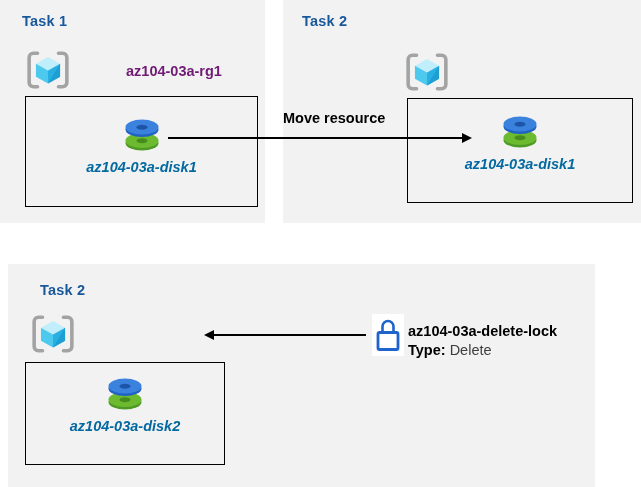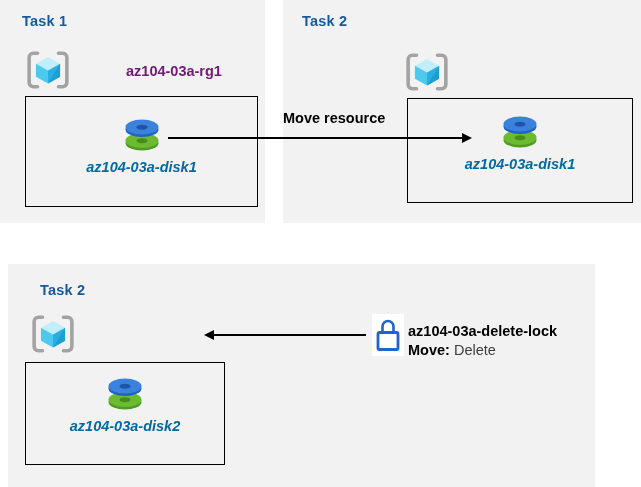--- a/index.html
+++ b/index.html
@@ -120,16 +120,16 @@
   <div class="arrow-line" style="left:212px;top:334px;width:154px"></div>
   <div class="arrow-head left" style="left:204px;top:330px"></div>
 
   <div class="lock-chip" style="left:372px;top:314px;width:32px;height:42px">
     <svg class="lock-icon">
         <use href="#sym-lock"></use>
       </svg>
   </div>
   <div class="lock-text" style="left:408px;top:322px">
     <div class="lock-name">az104-03a-delete-lock</div>
-    <div><span class="lock-type-label">Move:</span> <span class="lock-type-value">Delete</span></div>
+    <div><span class="lock-type-label">Type:</span> <span class="lock-type-value">Delete</span></div>
   </div>
 
 </div>
 
 </body></html>

